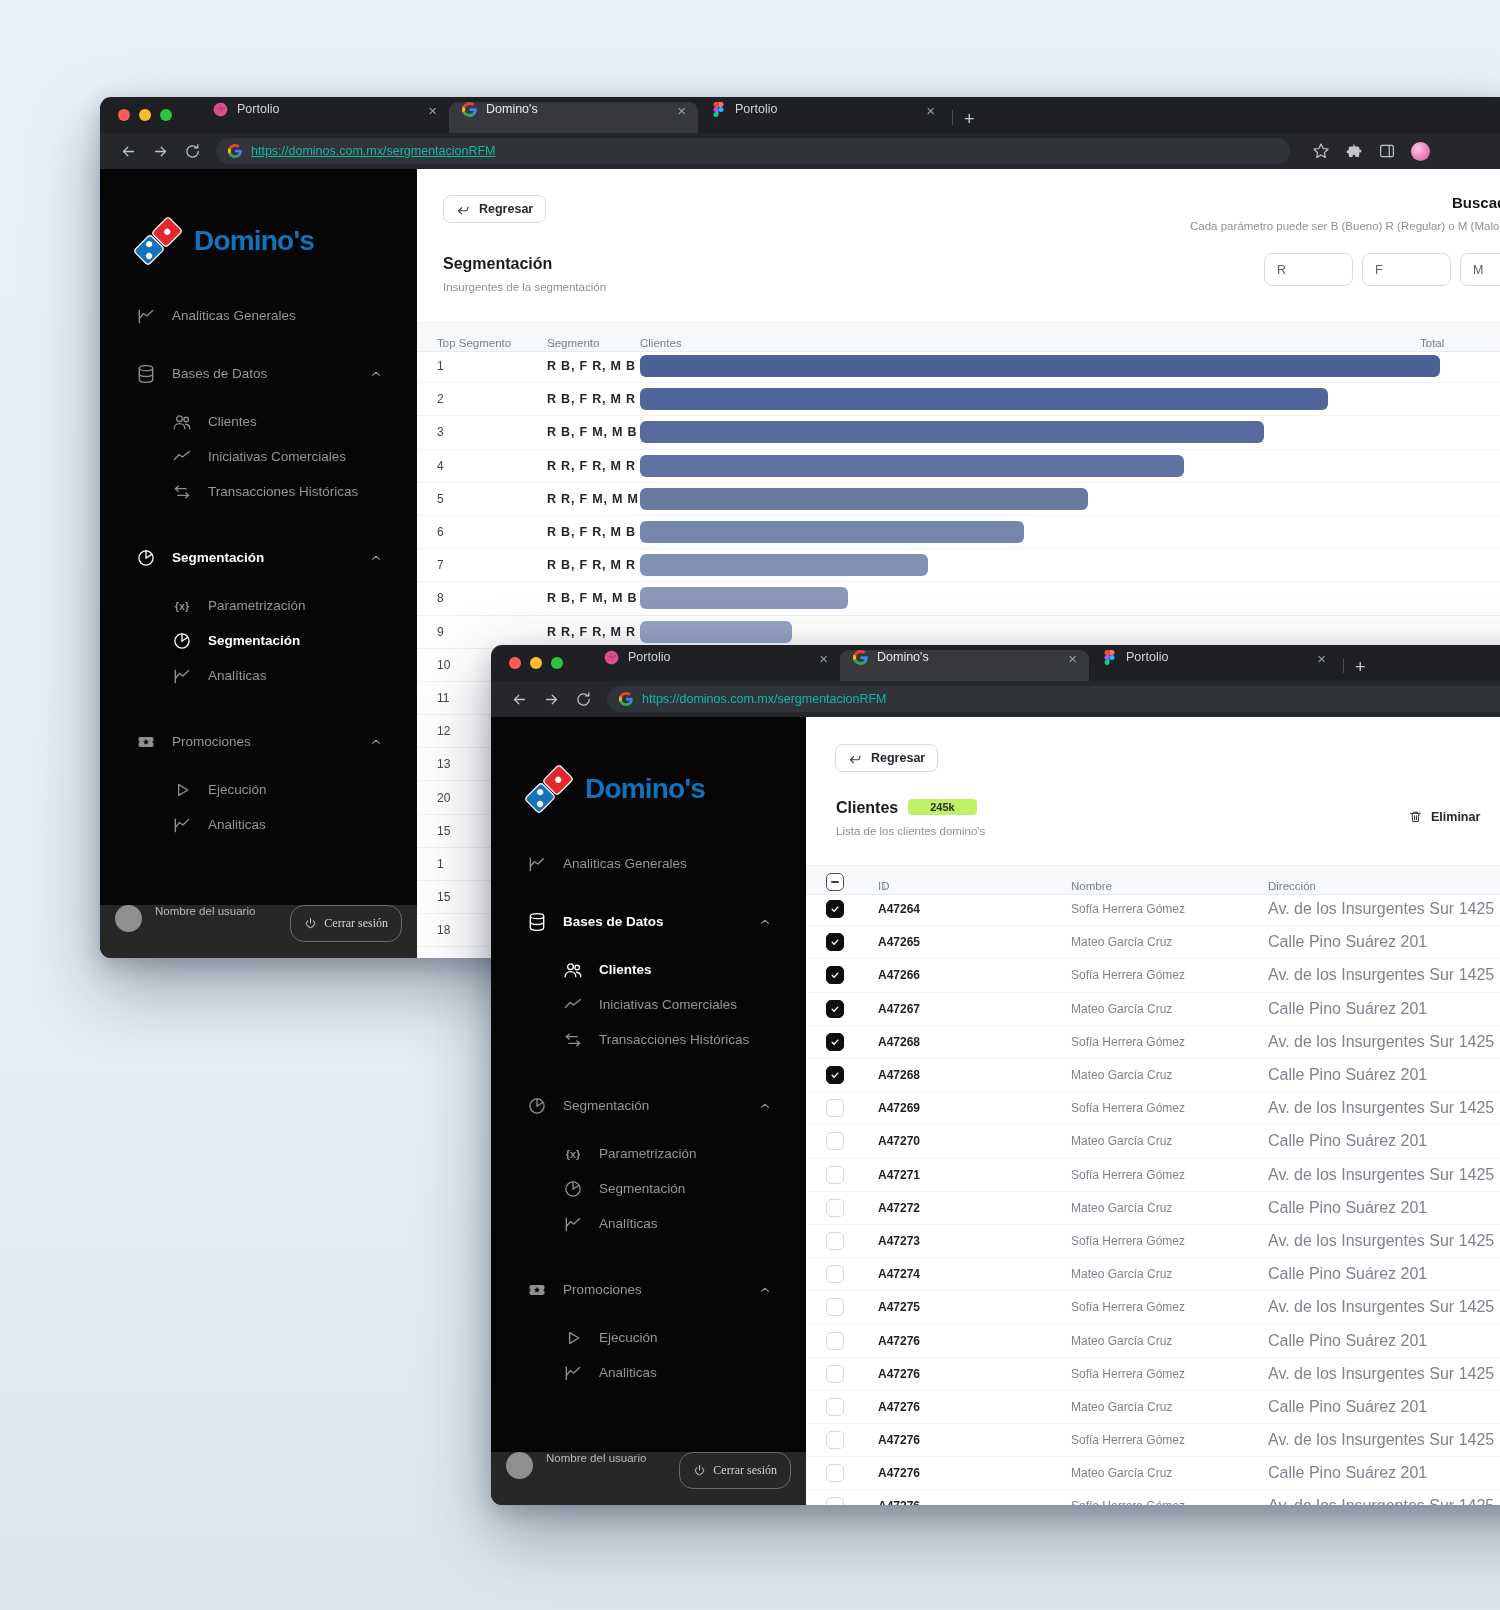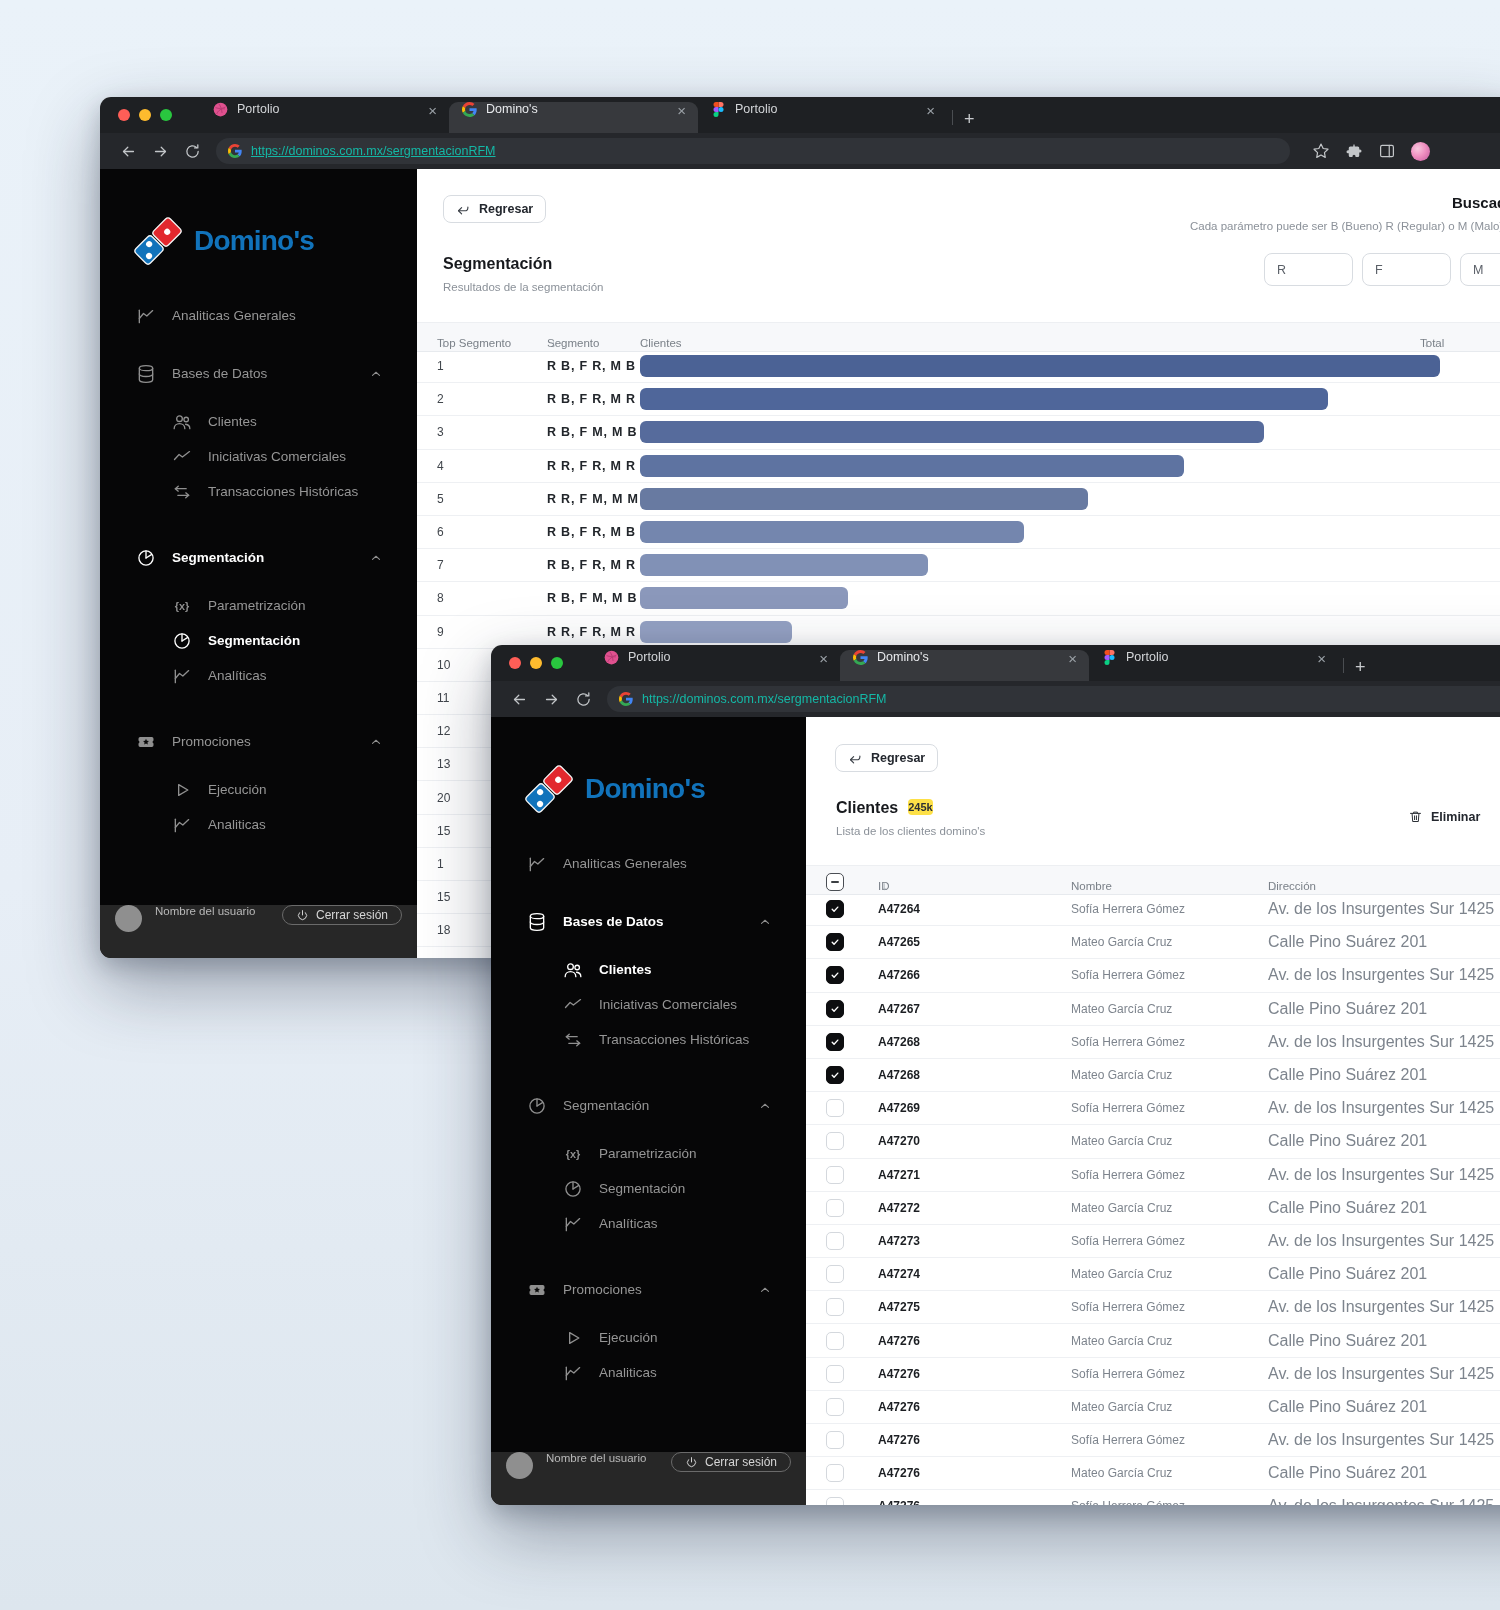--- a/index.html
+++ b/index.html
@@ -64,22 +64,22 @@
       stroke:currentColor;fill:none;stroke-width:1.6;stroke-linecap:round;stroke-linejoin:round;}
   .sitem.active{color:#ffffff;font-weight:700;}
   .sitem.active .sicon{color:#ffffff;}
   .chev{position:absolute;right:34px;width:14px;height:14px;color:#8f8f8f;
       stroke:currentColor;fill:none;stroke-width:1.8;stroke-linecap:round;stroke-linejoin:round;}
 
   .sfooter{position:absolute;bottom:0;left:0;right:0;height:53px;background:#272727;
            display:flex;align-items:flex-start;padding:0 15px;}
   .avatar{width:27px;height:27px;border-radius:50%;background:#8f8f8f;flex:none;}
   .uname{color:#b9b9b9;font-size:11.5px;margin-left:13px;flex:1;}
-  .logout{height:20px;border:1px solid #6a6a6a;border-radius:14px;display:flex;align-items:center;
-          padding:0 13px;color:#d6d6d6;font-size:12px;gap:7px;background:transparent;}
+  .logout{height:37px;border:1px solid #6a6a6a;border-radius:14px;display:flex;align-items:center;
+          padding:0 13px;color:#d6d6d6;font-size:12px;gap:7px;background:transparent;font-family:Liberation Serif, serif;}
   .logout svg{width:13px;height:13px;stroke:currentColor;fill:none;stroke-width:1.8;stroke-linecap:round;}
 
   .main{flex:1;position:relative;background:#fff;overflow:hidden;}
 
   
   .btn-regresar{position:absolute;height:28px;border:1px solid #d8dce1;border-radius:8px;background:#fff;
       display:flex;align-items:center;padding:0 12px;font-size:12.5px;color:#23272e;gap:8px;font-weight:600;}
   .btn-regresar svg{width:15px;height:15px;stroke:#3a3f46;fill:none;stroke-width:1.8;stroke-linecap:round;stroke-linejoin:round;}
   .page-title{position:absolute;font-size:16px;font-weight:700;color:#17191d;white-space:nowrap;}
   .page-sub{position:absolute;font-size:11.5px;color:#8b9199;white-space:nowrap;}
@@ -113,21 +113,21 @@
   .cb svg{width:10px;height:10px;stroke:#fff;fill:none;stroke-width:2.2;stroke-linecap:round;stroke-linejoin:round;display:none;}
   .cb.checked svg{display:block;}
   .cb-head{position:absolute;left:20px;top:6px;width:16px;height:16px;border-radius:5px;border:1.5px solid #4a4e54;
       background:#fff;display:flex;align-items:center;justify-content:center;}
   .cb-head::after{content:"";width:8px;height:2px;background:#3c4043;border-radius:1px;}
   #cl-rows{position:absolute;top:176px;left:0;right:0;}
   .crow{height:32.2px;border-bottom:1px solid #eef0f3;position:relative;}
   .crow .cid{position:absolute;left:72px;top:50%;transform:translateY(-50%);font-size:12px;font-weight:700;color:#1b1e22;}
   .crow .cname{position:absolute;left:265px;top:50%;transform:translateY(-50%);font-size:12px;color:#7d848d;white-space:nowrap;}
   .crow .caddr{position:absolute;left:462px;top:50%;transform:translateY(-50%);font-size:16px;color:#7d848d;white-space:nowrap;}
-  .badge{font-size:11px;font-weight:700;color:#2a2e33;background:#fde047;border-radius:4px;padding:2px 0;margin-left:10px;vertical-align:2px;}
+  .badge{font-size:11px;font-weight:700;color:#2a2e33;background:#bef264;border-radius:4px;padding:2px 22px;margin-left:10px;vertical-align:2px;}
   .delete-btn{position:absolute;left:602px;top:92px;display:flex;align-items:center;gap:8px;
       font-size:12.5px;color:#23272e;font-weight:600;white-space:nowrap;}
   .delete-btn svg{width:15px;height:15px;stroke:#2c3036;fill:none;stroke-width:1.6;stroke-linecap:round;stroke-linejoin:round;}
 </style>
 </head>
 <body>
 
 <svg width="0" height="0" style="position:absolute" aria-hidden="true">
   <defs>
     <symbol id="i-chart" viewBox="0 0 24 24">
@@ -428,21 +428,21 @@
         </div>
       </aside>
       <main class="main">
         <button class="btn-regresar" style="left:26px;top:26px;">
           <svg>
               <use href="#i-return"></use>
             </svg>
           <span>Regresar</span>
         </button>
         <div class="page-title" style="left:26px;top:86px;">Segmentación</div>
-        <div class="page-sub" style="left:26px;top:112px;">Resultados de la segmentación</div>
+        <div class="page-sub" style="left:26px;top:112px;">Insurgentes de la segmentación</div>
 
         <div id="buscador-title">Buscador</div>
         <div id="buscador-hint">Cada parámetro puede ser B (Bueno) R (Regular) o M (Malo)</div>
         <div id="buscador-inputs">
 
             <input class="binput" value="R" style="">
 
             <input class="binput" value="F" style="">
 
             <input class="binput" value="M" style="">

